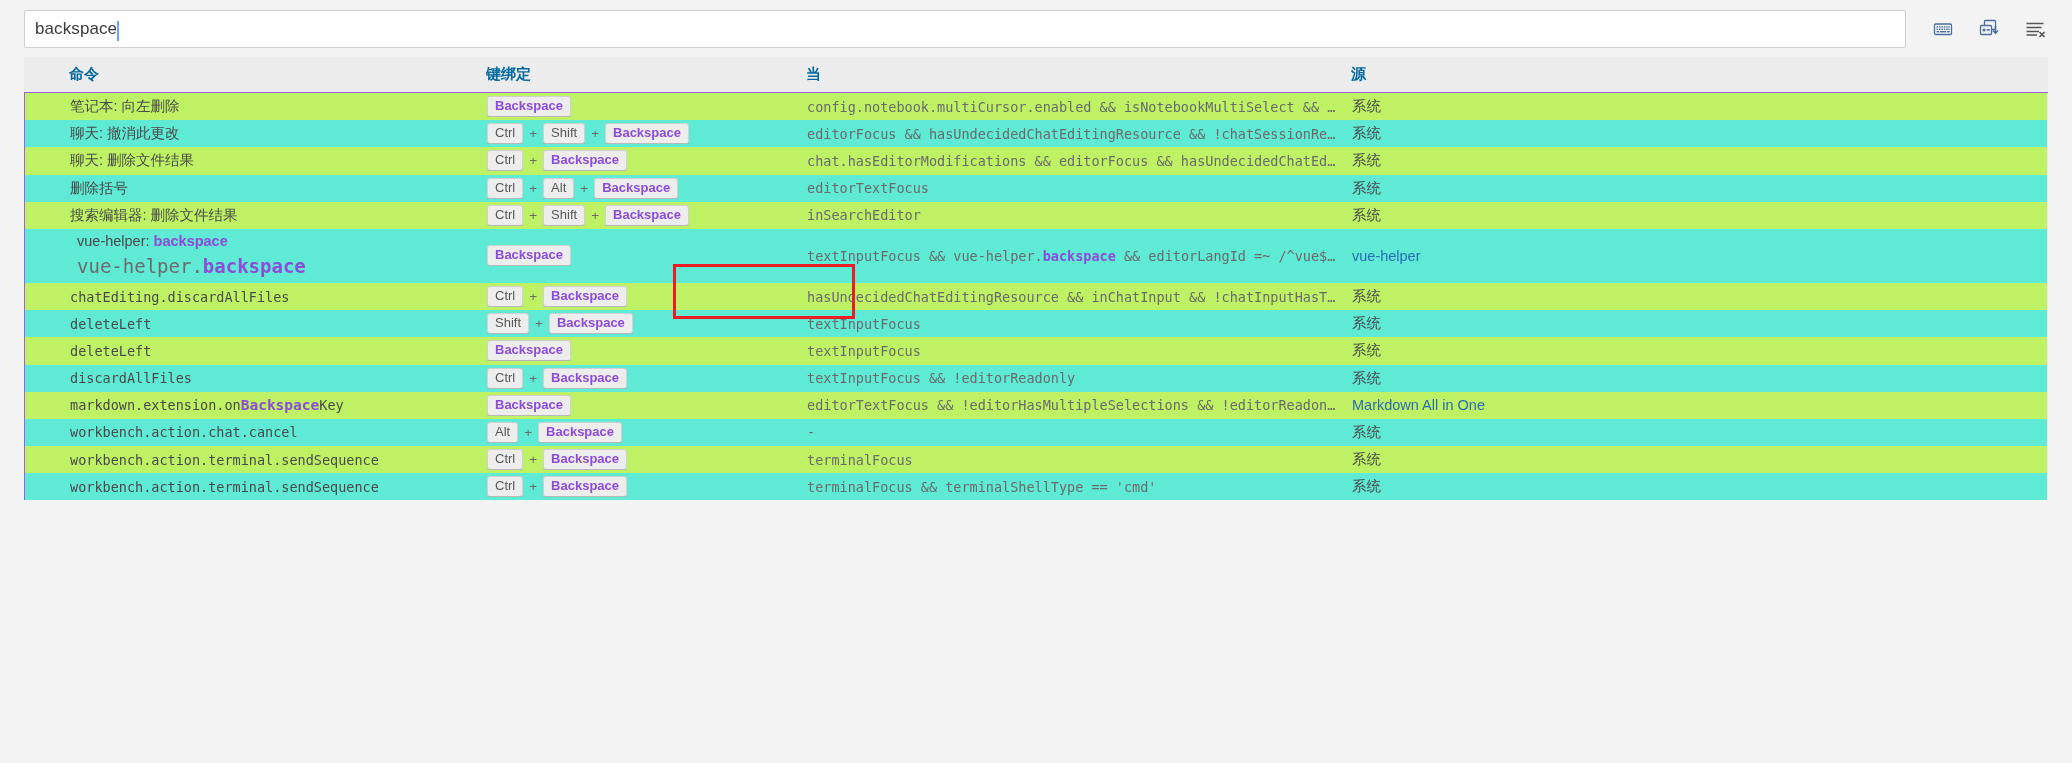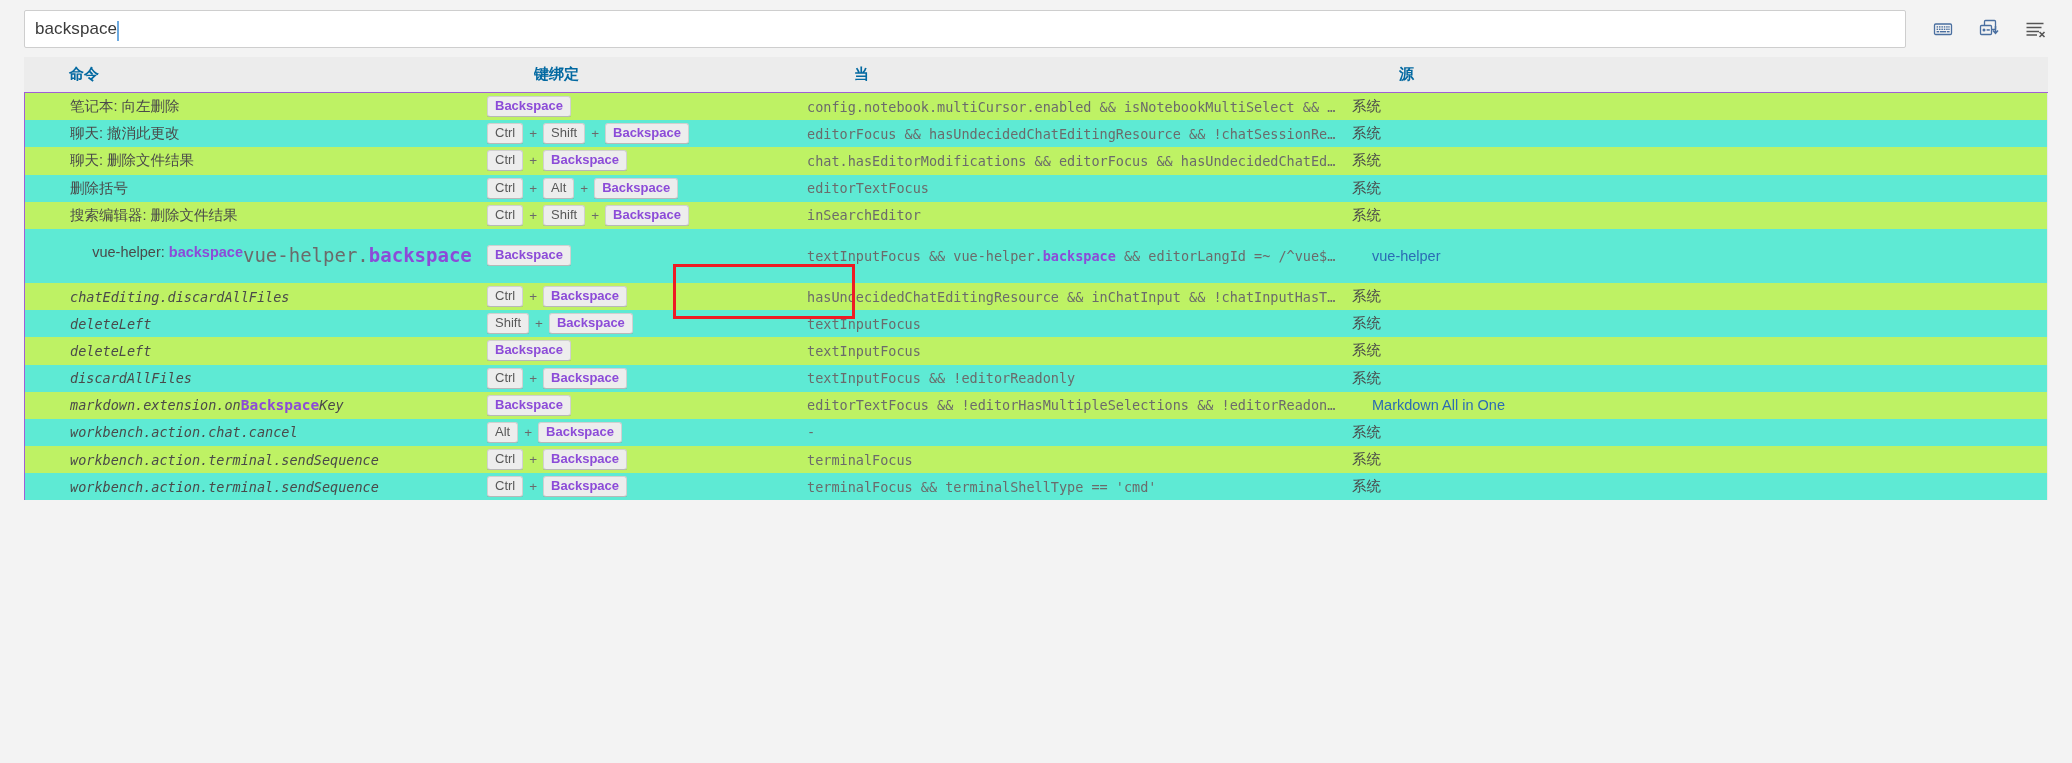--- a/index.html
+++ b/index.html
@@ -76,21 +76,21 @@
     display: flex;
     height: 36px;
     align-items: center;
     background: #ececec;
     border-bottom: 1px solid #a05fd6;
     font-size: 15px;
     font-weight: bold;
     color: #0369a1;
   }
   .col-cmd    { width: 462px; padding-left: 45px; }
-  .col-key    { width: 320px; margin-left: 48px; }
+  .col-key    { width: 320px; }
   .col-when   { width: 545px; }
   .col-src    { width: 200px; }
   .thead .col-cmd  { padding-left: 45px; }
   .thead .col-key  { padding-left: 0px; }
   .thead .col-when { padding-left: 0px; }
   .thead .col-src  { padding-left: 0px; }
 
   .tbody {
     border-left: 1px solid #a05fd6;
     border-right: 1px solid #e8e8e8;
@@ -128,29 +128,29 @@
     overflow: hidden;
     text-overflow: ellipsis;
     padding-right: 14px;
   }
   .cell-src {
     width: 200px;
     font-size: 14.5px;
     color: #4a4a4a;
     white-space: nowrap;
   }
-  .cell-src.link { color: #2b6cb4; cursor: pointer; margin-left: 20px; }
-
-  .mono { font-family: "DejaVu Sans Mono", "Liberation Mono", monospace; font-size: 13.5px; font-style: italic; }
+  .cell-src.link { color: #2b6cb4; cursor: pointer; }
+
+  .mono { font-family: "DejaVu Sans Mono", "Liberation Mono", monospace; font-size: 13.5px; }
   .hl   { color: #8c4bd8; font-weight: bold; }
   .hl-mono { color: #8c4bd8; font-weight: bold; font-family: "DejaVu Sans Mono","Liberation Mono",monospace; }
 
   .cmd-two {
     display: flex;
-    flex-direction: row;
+    flex-direction: column;
     justify-content: center;
     line-height: 1.55;
     margin-left: 7px;
   }
   .cmd-line2 {
     font-family: "DejaVu Sans Mono", "Liberation Mono", monospace;
     font-size: 19px;
     color: #6b6b6b;
   }
 

